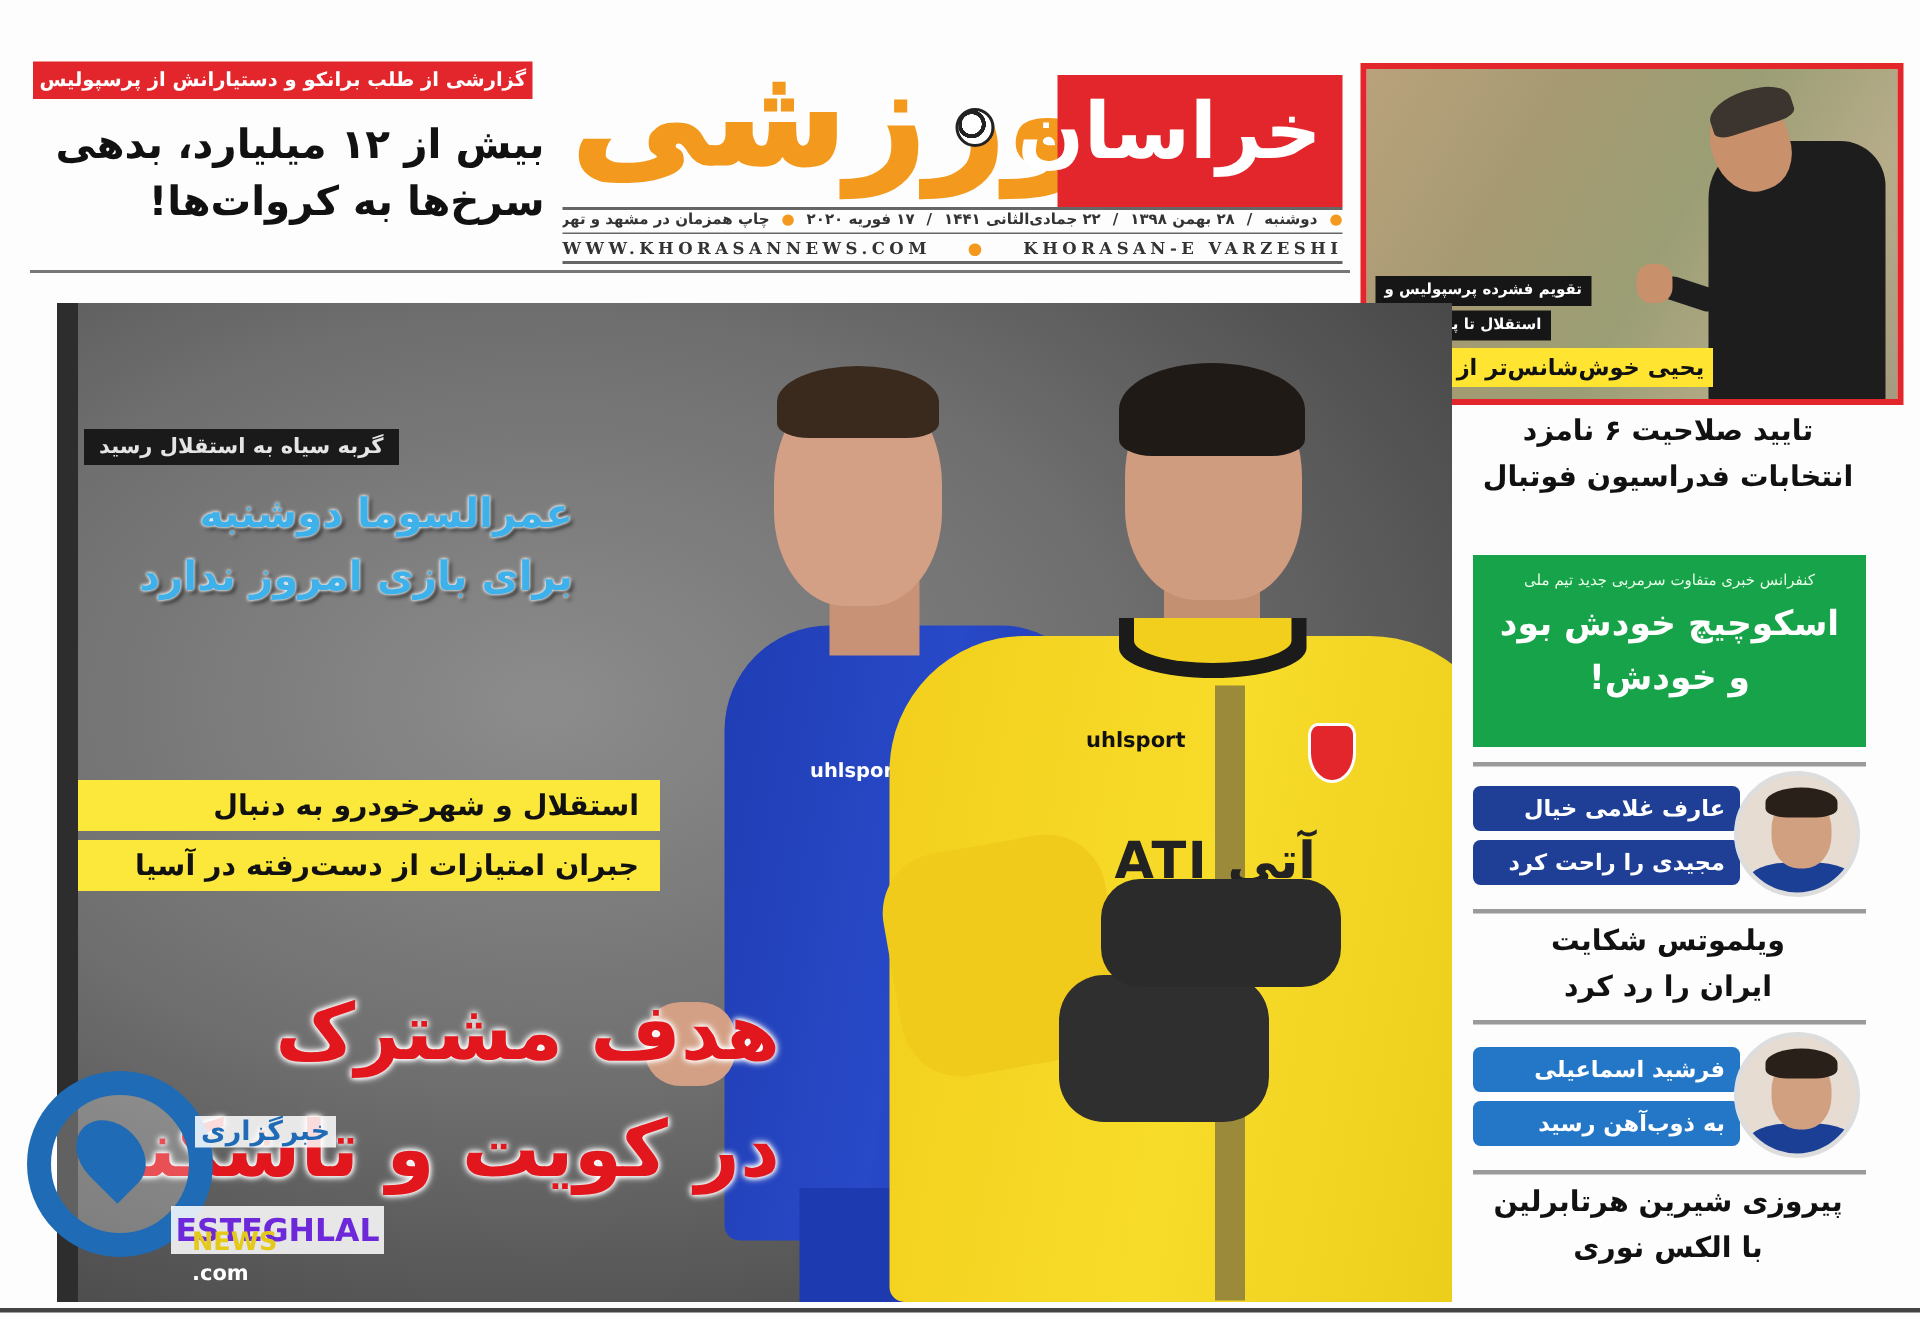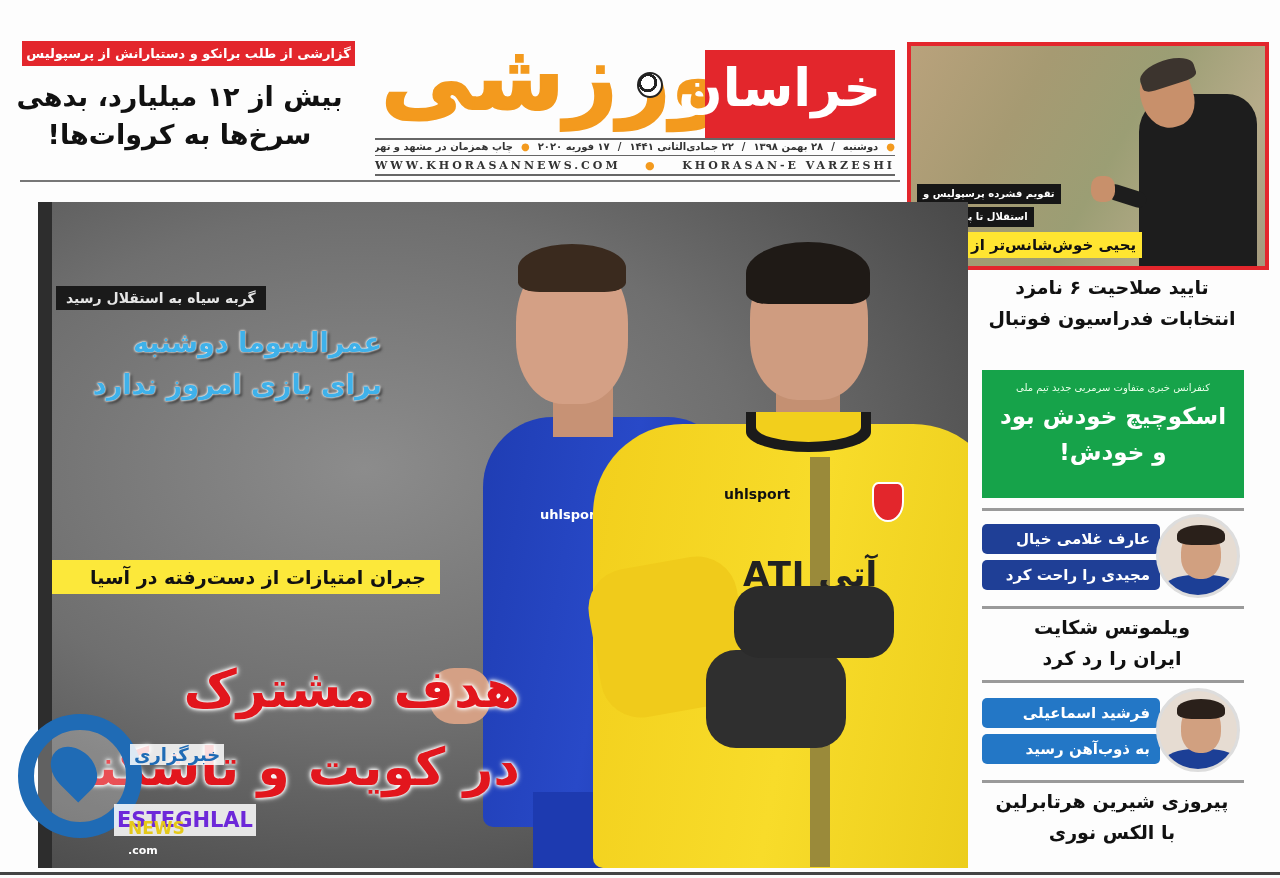--- a/index.html
+++ b/index.html
@@ -14,21 +14,21 @@
   .logo-orange span { position: absolute; left: 6px; top: 8px; color: #f39a1e; font: bold 92px "DejaVu Sans", sans-serif; letter-spacing: -4px; -webkit-text-stroke: 2px #f39a1e; }
   .logo-ball { position: absolute; left: 262px; top: 62px; width: 26px; height: 26px; border-radius: 50%; background: radial-gradient(circle at 40% 40%, #fff 0 35%, #222 36% 50%, #fff 51%); border: 2px solid #222; }
   .mast-rule { position: absolute; left: 0; right: 0; height: 2px; background: #666; }
   .dateline { position: absolute; right: 0; left: 0; top: 131px; height: 14px; font: bold 10px "DejaVu Sans", sans-serif; color: #333; white-space: nowrap; overflow: hidden; display: flex; gap: 8px; }
   .dateline .dot { color: #f39a1e; }
   .urlline { position: absolute; left: 0; right: 0; top: 147px; height: 16px; display: flex; justify-content: space-between; align-items: center; direction: ltr; font: bold 11px "DejaVu Serif", serif; letter-spacing: 3px; color: #333; }
   .urlline .dot { color: #f39a1e; }
 
   
   .teaser-kicker { position: absolute; left: 22px; top: 41px; width: 333px; height: 25px; background: #e3262c; color: #fff; font: bold 13px "DejaVu Sans", sans-serif; text-align: center; line-height: 25px; }
-  .teaser-headline { position: absolute; left: 12px; top: 78px; width: 335px; font: bold 27px/38px "DejaVu Sans", sans-serif; text-align: center; color: #111; }
+  .teaser-headline { position: absolute; left: 28px; top: 78px; width: 335px; font: bold 27px/38px "DejaVu Sans", sans-serif; text-align: right; color: #111; }
 
   .page-rule { position: absolute; left: 20px; top: 180px; width: 880px; height: 2px; background: #777; }
 
   
   .photo-box { position: absolute; left: 907px; top: 42px; width: 362px; height: 228px; border: 4px solid #e3262c; background: linear-gradient(120deg, #b9a27c 0%, #a69a72 30%, #9b9e74 55%, #b7ac8a 80%, #a49a7e 100%); overflow: hidden; }
   .coach-body { position: absolute; right: 8px; top: 48px; width: 118px; height: 175px; background: #1d1d1d; border-radius: 38px 30px 4px 4px; }
   .coach-head { position: absolute; right: 72px; top: 18px; width: 52px; height: 64px; background: #c8906b; border-radius: 46% 40% 44% 48%; transform: rotate(-18deg); }
   .coach-hair { position: absolute; right: 70px; top: 14px; width: 56px; height: 26px; background: #3c342e; border-radius: 50% 50% 20% 20%; transform: rotate(-18deg); }
   .coach-fist { position: absolute; right: 150px; top: 130px; width: 24px; height: 26px; background: #c8906b; border-radius: 40%; }
   .coach-arm { position: absolute; right: 118px; top: 142px; width: 40px; height: 16px; background: #1d1d1d; border-radius: 8px; transform: rotate(18deg); }
@@ -87,21 +87,21 @@
   .f-yellow { position: absolute; left: 14px; height: 34px; background: #fce83a; color: #111; font: bold 19px/34px "DejaVu Sans", sans-serif; padding: 0 14px; white-space: nowrap; }
   .f-main { position: absolute; left: 12px; top: 448px; width: 470px; text-align: right; color: #e2161d; font: bold 52px/78px "DejaVu Sans", sans-serif; text-shadow: 0 0 4px #fff, 0 0 3px #fff, 0 0 6px #fff; }
 
   
   .watermark { position: absolute; left: 18px; top: 714px; width: 200px; height: 130px; }
   .wm-ring { position: absolute; left: 0; top: 0; width: 124px; height: 124px; border-radius: 50%; border: 16px solid #1f6bb5; background: rgba(255,255,255,0.25); }
   .wm-pin { position: absolute; left: 36px; top: 30px; width: 40px; height: 52px; background: #1f6bb5; border-radius: 50% 50% 50% 0; transform: rotate(-45deg); }
   .wm-fa { position: absolute; left: 112px; top: 30px; color: #1f6bb5; font: bold 18px "DejaVu Sans", sans-serif; background: rgba(255,255,255,0.85); padding: 0 4px; }
   .wm-en { position: absolute; left: 96px; top: 78px; color: #6d28d9; font: bold 21px "DejaVu Sans", sans-serif; direction: ltr; background: rgba(255,255,255,0.85); padding: 4px 3px; margin-top: 12px; }
   .wm-news { position: absolute; left: 110px; top: 104px; direction: ltr; font: bold 17px "DejaVu Sans", sans-serif; color: #e5c91a; }
-  .wm-news small { font-size: 11px; color: #fff; }
+  .wm-news small { font-size: 14px; color: #fff; }
 
   .bottom-rule { position: absolute; left: 0; top: 872px; width: 1280px; height: 3px; background: #444; }
 </style>
 </head>
 <body>
 
 <div class="masthead">
   <div class="logo-orange">
     <span>ورزشی</span>
   </div>
@@ -222,20 +222,21 @@
   <div class="yk-crest"></div>
   <div class="yk-sponsor">ATI آتی</div>
   <div class="yk-glove-2"></div>
   <div class="yk-glove-1"></div>
 
   <div class="f-kicker">گربه سیاه به استقلال رسید</div>
   <div class="f-sub-title">
     <div>عمرالسوما دوشنبه</div>
     <div>برای بازی امروز ندارد</div>
   </div>
+  <div class="f-yellow" style="top:318px;width:388px">استقلال و شهرخودرو به دنبال</div>
   <div class="f-yellow" style="top:358px;width:388px">جبران امتیازات از دست‌رفته در آسیا</div>
   <div class="f-main">
     <div>هدف مشترک</div>
     <div>در کویت و تاشکند</div>
   </div>
 </div>
 
 <div class="watermark">
   <div class="wm-ring"></div>
   <div class="wm-pin"></div>

